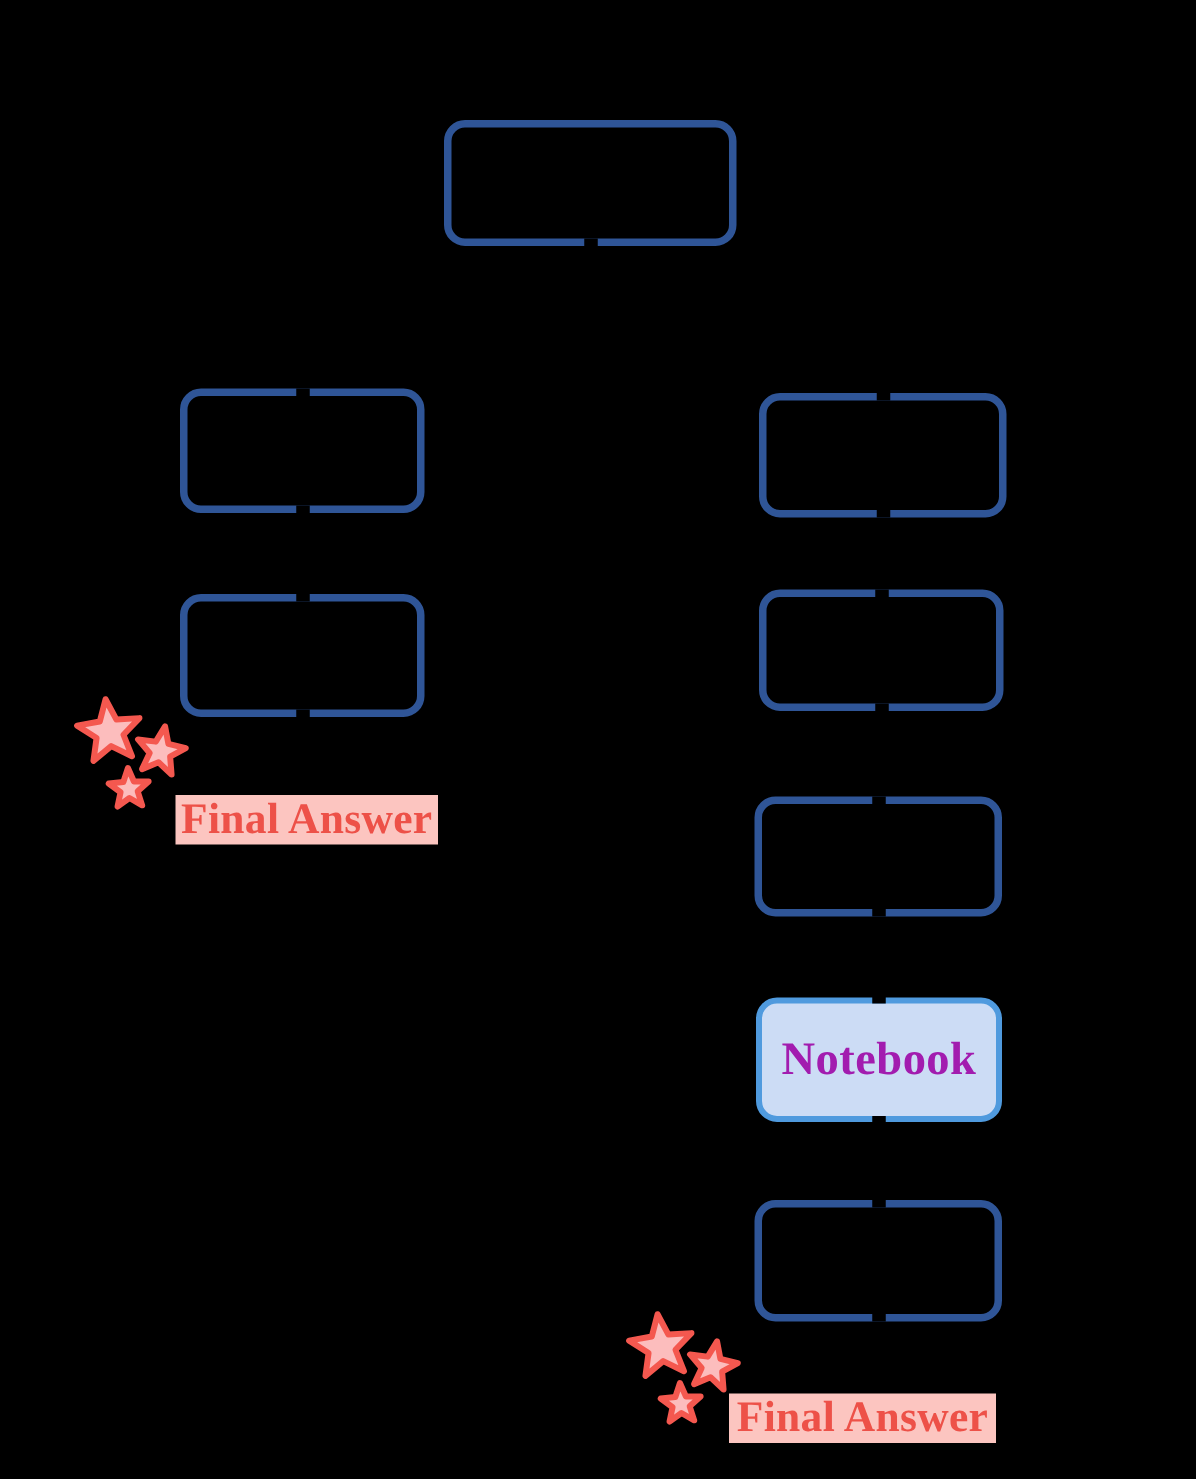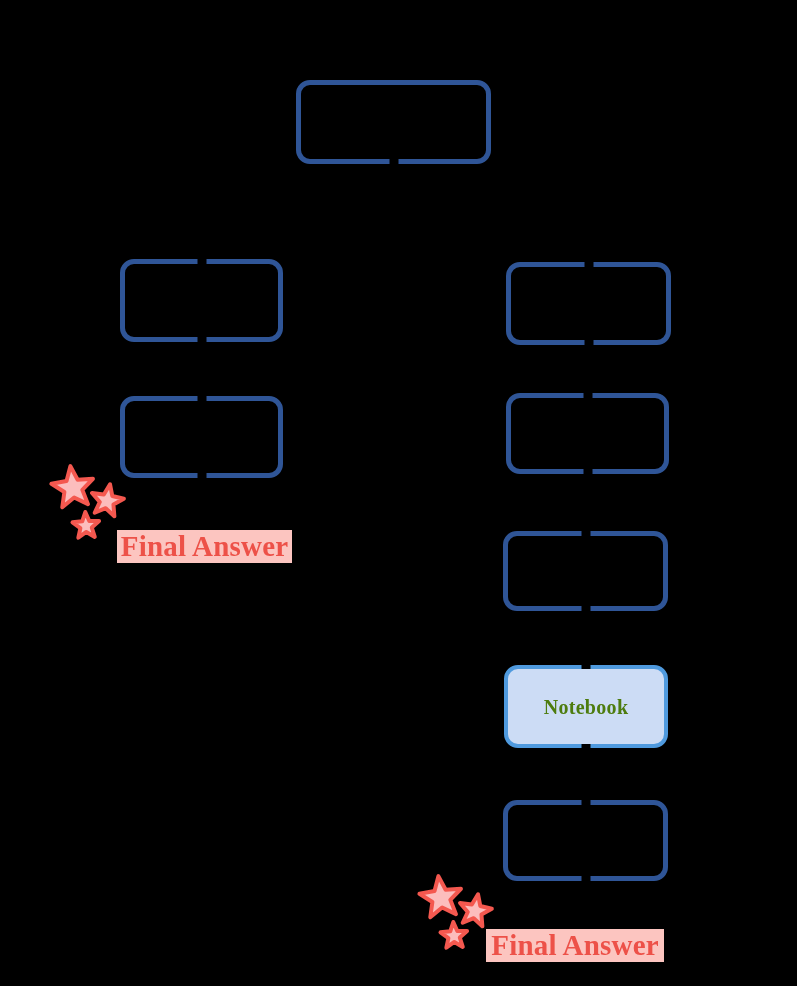--- a/index.html
+++ b/index.html
@@ -37,24 +37,24 @@
   }
   .node.filled {
     border-width: 4px;
     border-color: #4f9ade;
     background: #ccdcf5;
     color: #000000;
   }
   .node-label {
     font-family: "Liberation Serif", serif;
     font-weight: bold;
-    font-size: 20px;
+    font-size: 31px;
     line-height: 1.1;
     letter-spacing: 0.3px;
-    color: #4d7c0f;
+    color: #a21caf;
     white-space: nowrap;
   }
   
   .stub {
     position: absolute;
     left: 50%;
     bottom: -5px;
     transform: translateX(-50%);
     width: 9px;
     height: 5px;

